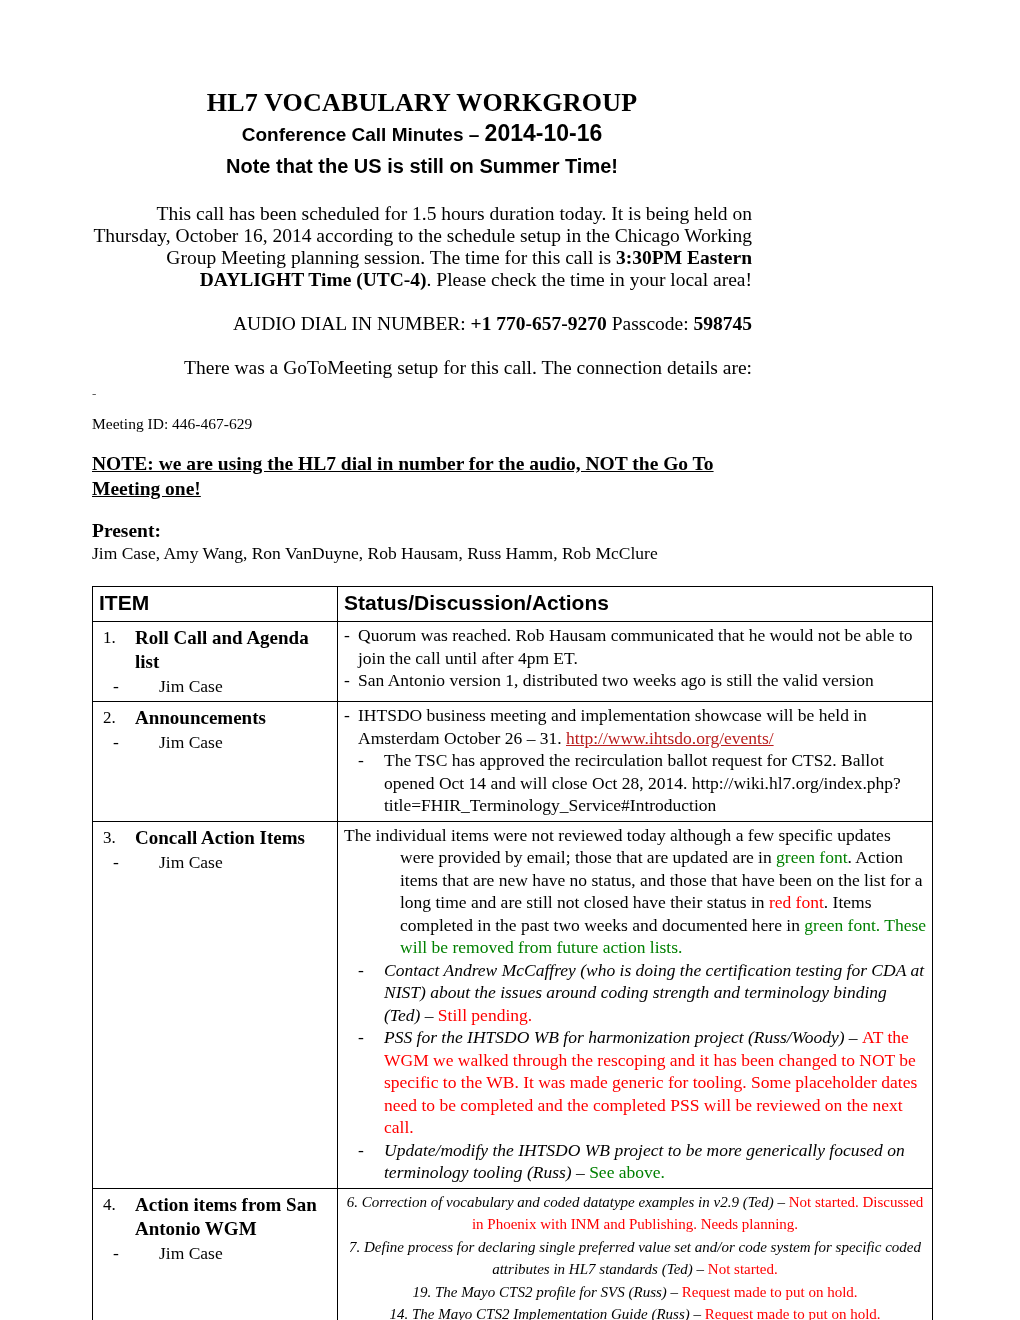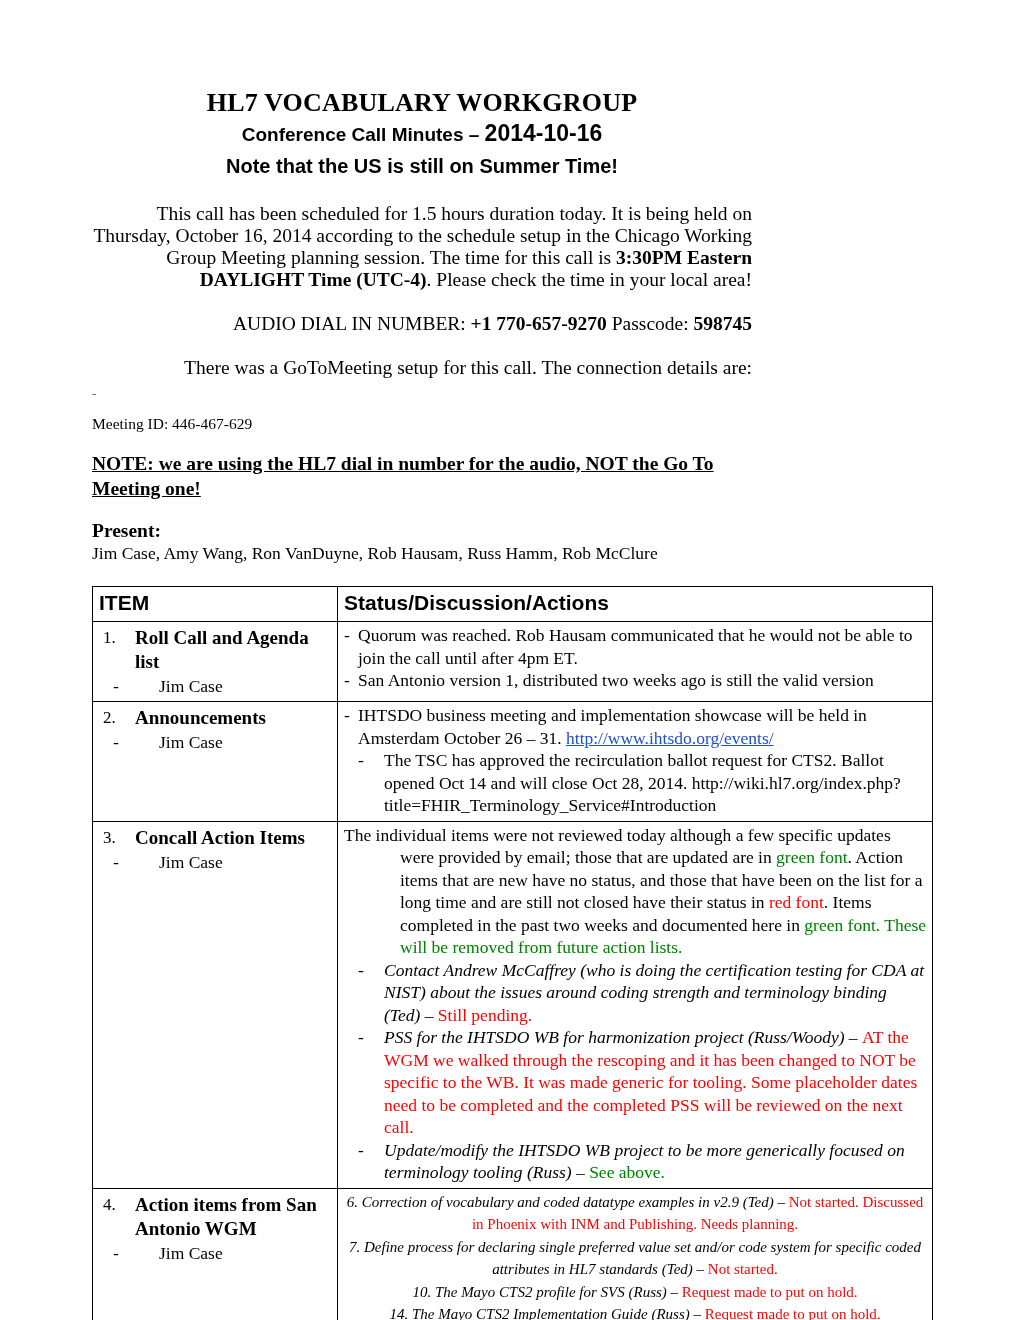--- a/index.html
+++ b/index.html
@@ -195,21 +195,21 @@
     font-size: 15px;
     line-height: 22.5px;
     margin: 0;
     font-style: italic;
     text-align: center;
   }
   .it { font-style: italic; }
   .green { color: #008000; }
   .red { color: #ff0000; }
   .link-inline {
-    color: #1d4ed8;
+    color: #b91c1c;
     text-decoration: underline;
   }
 </style>
 </head>
 <body>
 
 <div class="page">
 
   <h1 class="doc-title">HL7 VOCABULARY WORKGROUP</h1>
 
@@ -301,21 +301,21 @@
       </tr>
 
       <tr>
         <td>
           <div class="item-head"><span class="num">4.</span><span>Action items from San Antonio WGM</span></div>
           <div class="item-owner"><span class="dash">-</span><span>Jim Case</span></div>
         </td>
         <td>
           <div class="st-num"><span class="it">6.  Correction of vocabulary and coded datatype examples in v2.9 (Ted) – </span><span class="red" style="font-style:normal">Not started.  Discussed in Phoenix with INM and Publishing.  Needs planning.</span></div>
           <div class="st-num"><span class="it">7.  Define process for declaring single preferred value set and/or code system for specific coded attributes in HL7 standards (Ted) – </span><span class="red" style="font-style:normal">Not started.</span></div>
-          <div class="st-num"><span class="it">10.  The Mayo CTS2 profile for SVS (Russ) – </span><span class="red" style="font-style:normal">Request made to put on hold.</span></div>
+          <div class="st-num"><span class="it">19.  The Mayo CTS2 profile for SVS (Russ) – </span><span class="red" style="font-style:normal">Request made to put on hold.</span></div>
           <div class="st-num"><span class="it">14.  The Mayo CTS2 Implementation Guide (Russ) – </span><span class="red" style="font-style:normal">Request made to put on hold.</span></div>
         </td>
       </tr>
 
     </tbody>
   </table>
 
 </div>
 
 </body></html>

